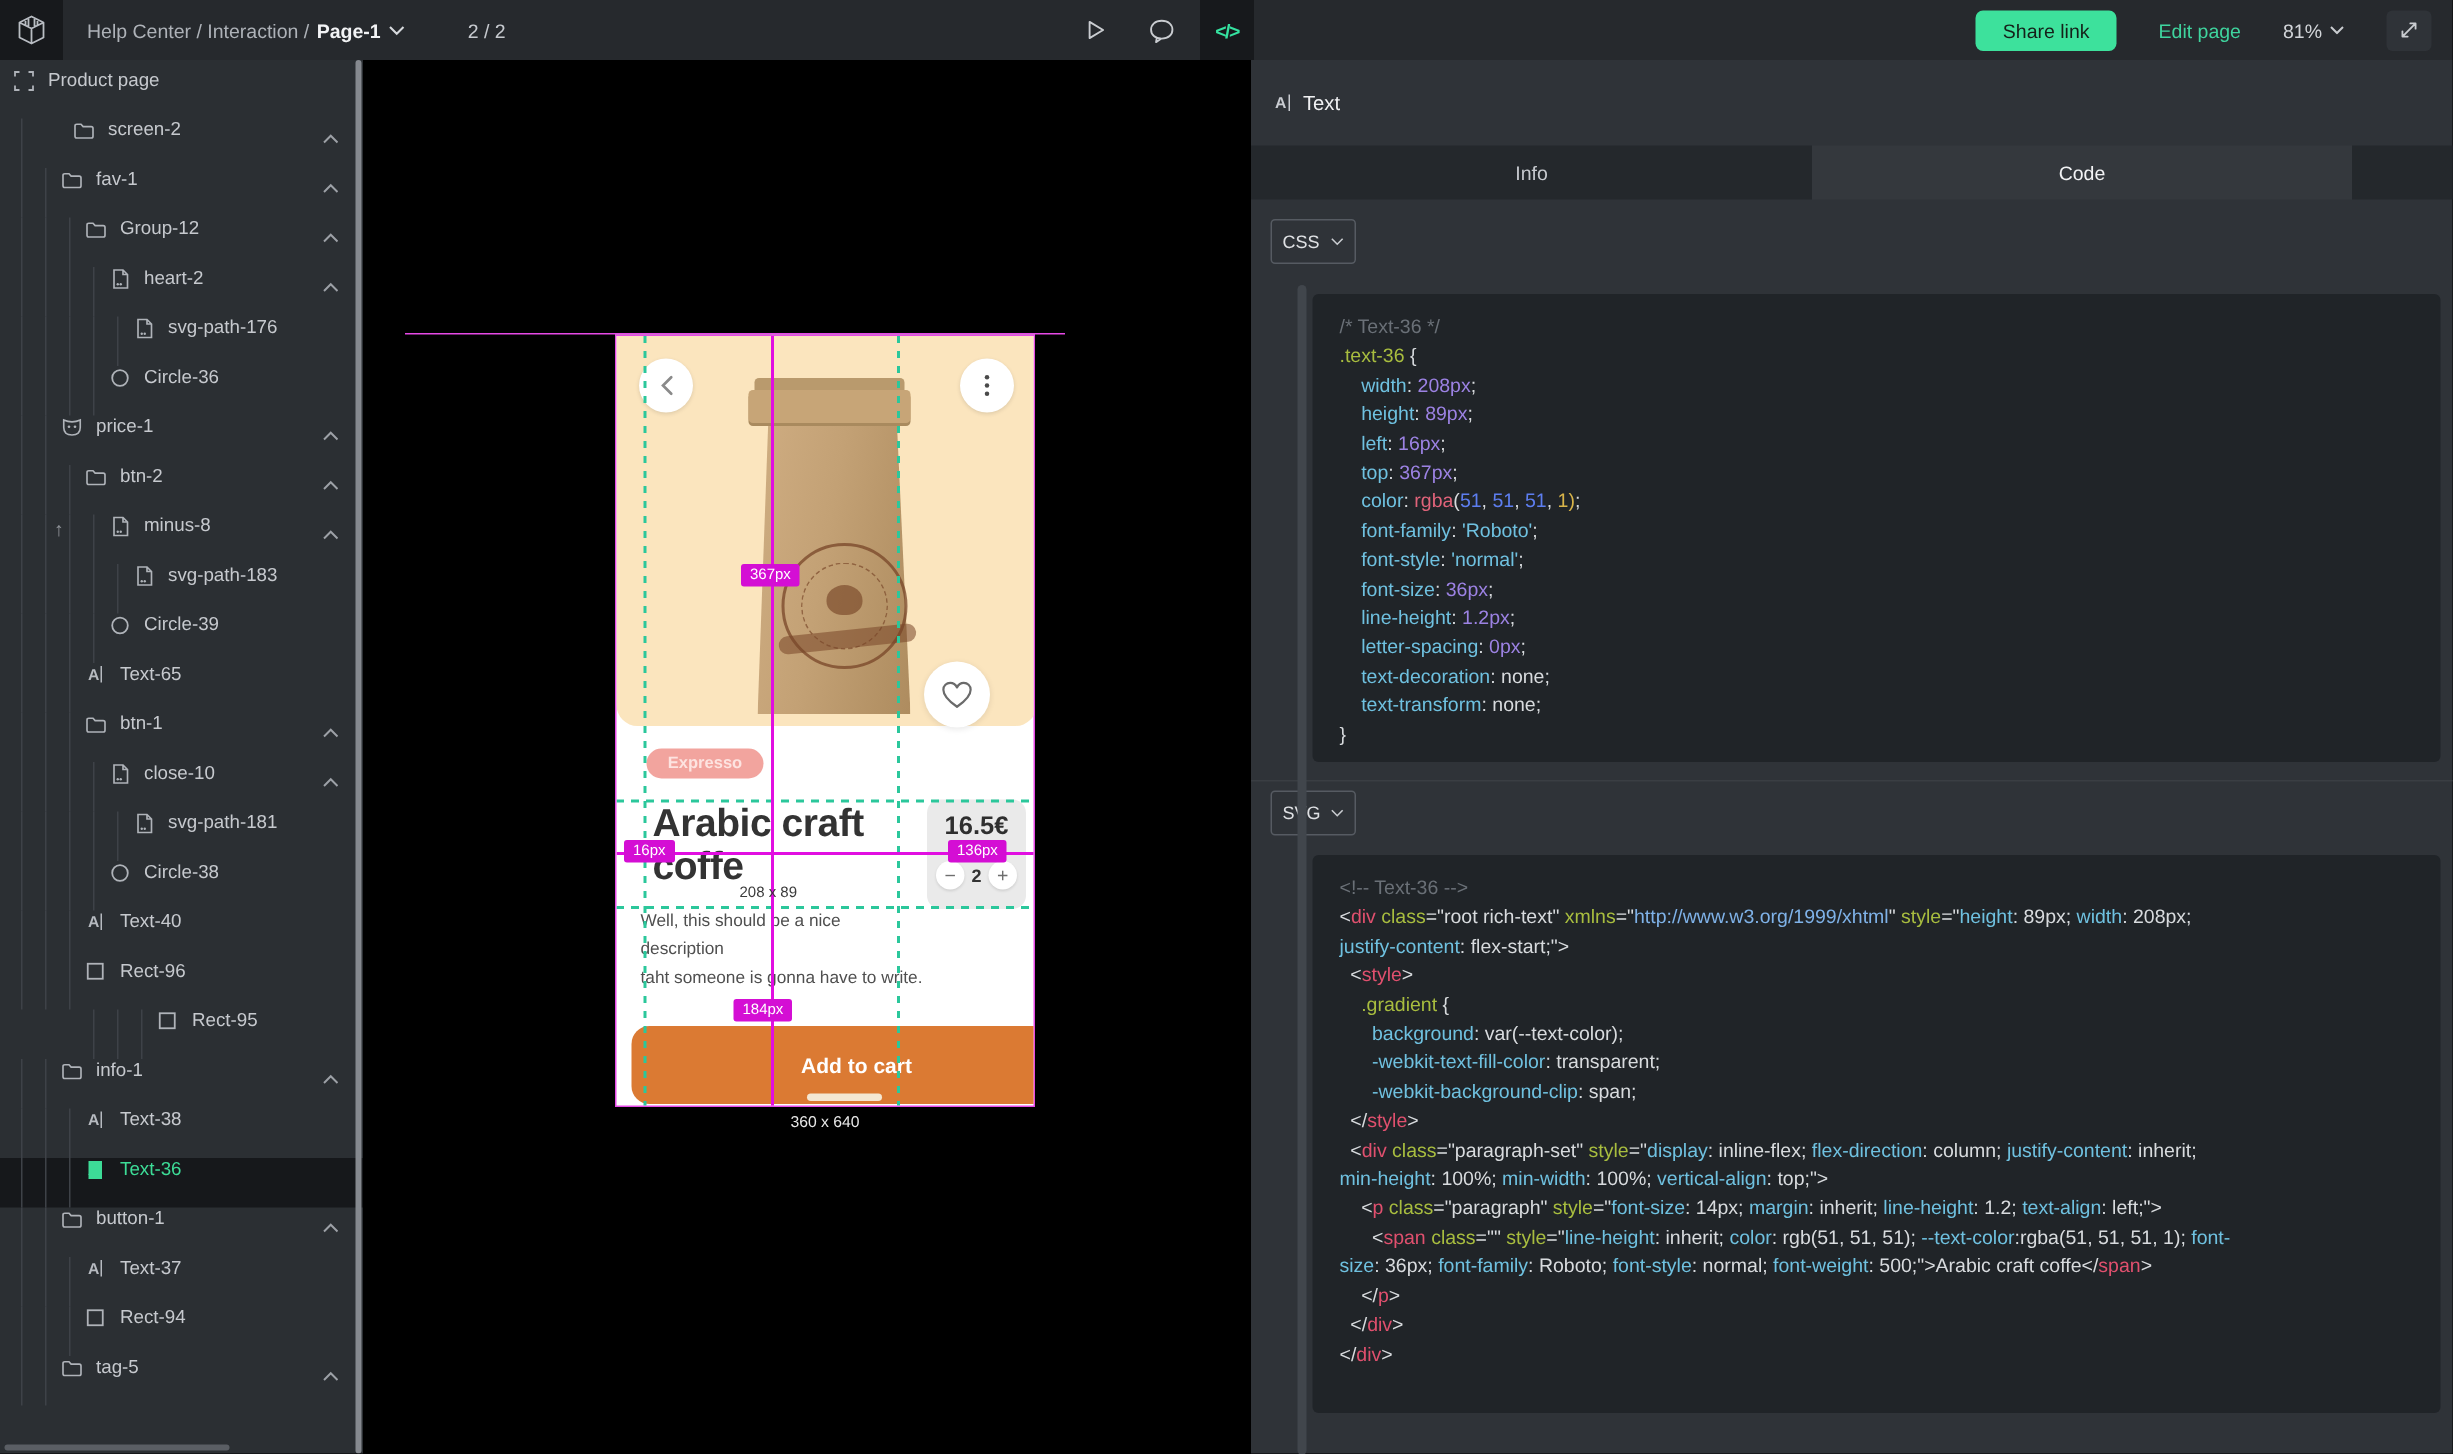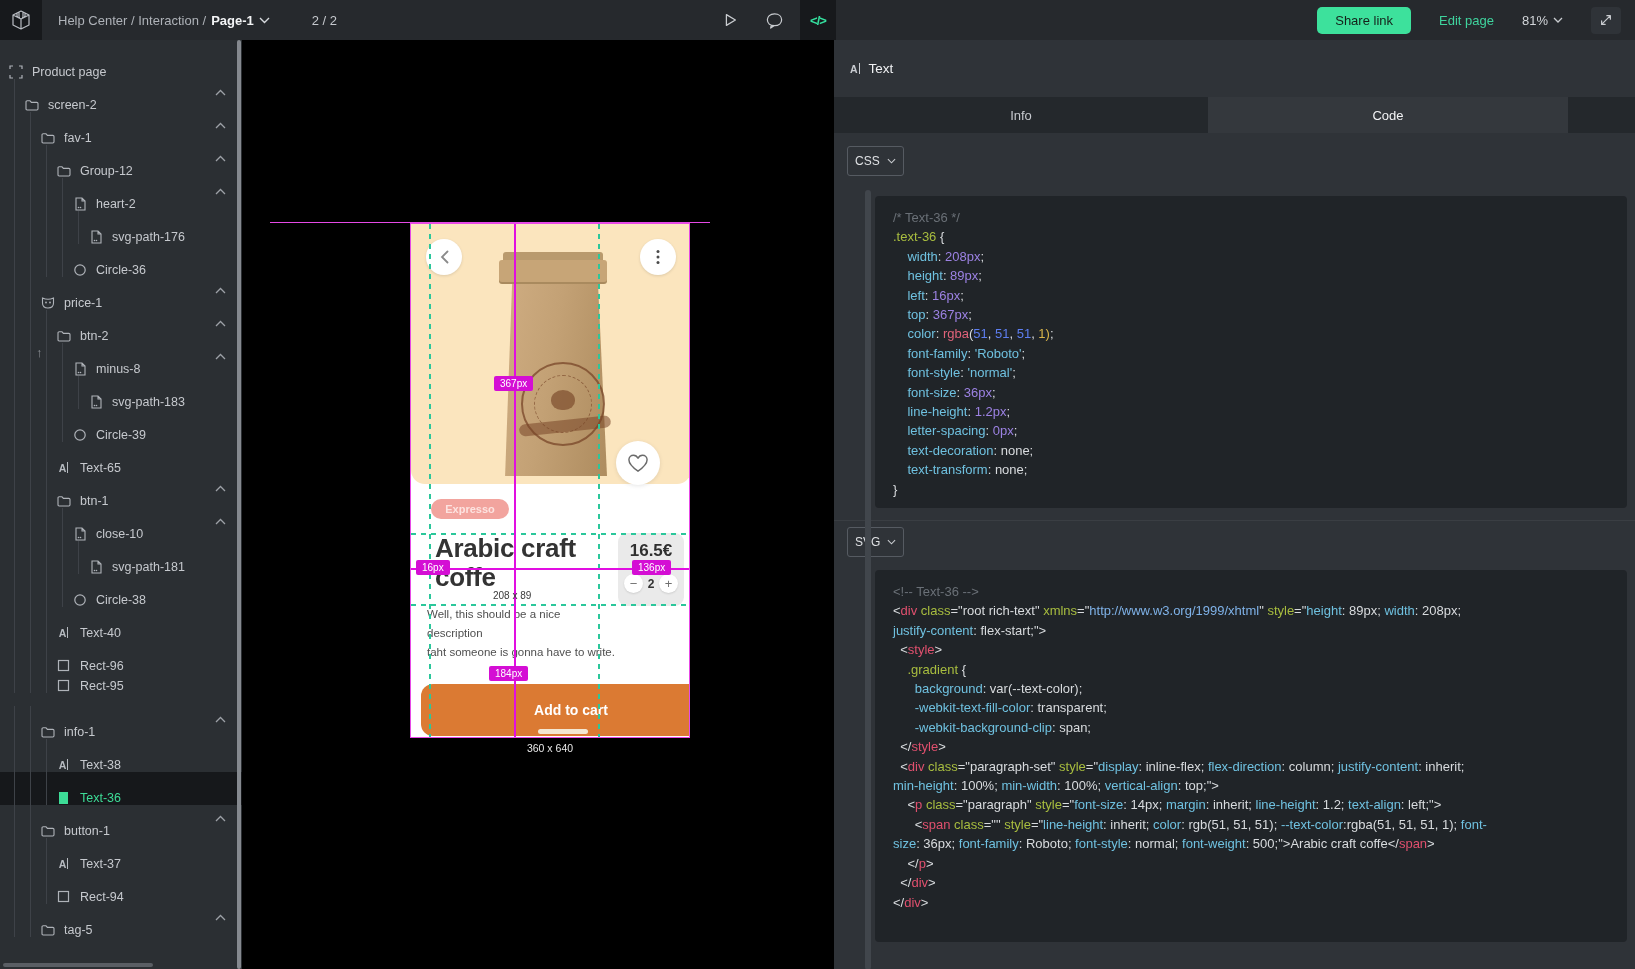--- a/index.html
+++ b/index.html
@@ -20,21 +20,21 @@
   .right-controls { position:absolute; right:14px; top:0; height:40px; display:flex; align-items:center; gap:28px; }
   .share-btn { background:#3DE19C; color:#152019; font-size:13px; font-weight:400; border:none;
     border-radius:5px; padding:6px 18px; cursor:pointer; }
   .edit-link { color:#3FD49E; font-size:13px; cursor:pointer; }
   .zoom-ctl { color:#D2D5D9; font-size:13px; display:flex; align-items:center; gap:5px; cursor:pointer; }
   .expand-btn { width:30px; height:27px; background:#2F3338; border-radius:4px; display:flex;
     align-items:center; justify-content:center; cursor:pointer; }
 
   
   #sidebar { position:absolute; left:0; top:40px; width:242px; height:929px; background:#2B2F33; z-index:20; overflow:hidden; }
-  .tree-row { position:absolute; left:0; width:242px; height:33px; display:flex; align-items:flex-end; cursor:pointer; }
+  .tree-row { position:absolute; left:0; width:242px; height:33px; display:flex; align-items:flex-start; cursor:pointer; }
   .tree-row .rowlab { font-size:12.5px; color:#C6C9CE; white-space:nowrap; }
   .tree-row.selected { background:#16181B; }
   .tree-row.selected .rowlab { color:#3DDC97; }
   .tree-row .icn { width:15px; height:15px; display:flex; align-items:center; justify-content:center; margin-right:9px; flex:0 0 15px; }
   .tree-row .chev { position:absolute; right:16px; top:10px; }
   .guide { position:absolute; top:0; height:33px; width:1px; background:#3E4248; }
   #sb-vscroll { position:absolute; right:1px; top:0; width:4px; height:929px; background:#85898F; border-radius:2px; }
   #sb-hscroll { position:absolute; left:3px; bottom:2px; width:150px; height:4px; background:#5A5E64; border-radius:2px; }
   #insert-arrow { position:absolute; left:36px; top:305px; color:#8E9298; font-size:13px; }
   .txt-icn { font-size:10.5px; color:#B6BAC0; font-weight:600; display:flex; align-items:center; gap:1px; }
@@ -188,21 +188,21 @@
 <div id="sidebar">
   <div>
       <div class="tree-row" style="top: 6px;">
         <span class="icn" style="margin-left: 8px;">
           <svg width="14" height="14" viewBox="0 0 14 14">
             <path d="M1 4 V1 H4 M10 1 H13 V4 M13 10 V13 H10 M4 13 H1 V10" fill="none" stroke="#AFB3B9" stroke-width="1.2"></path>
           </svg>
         </span>
         <span class="rowlab">Product page</span>
       </div>
-      <div class="tree-row" style="top: 39px;">
+      <div class="tree-row" style="top: 39px; padding-left: 24px;">
         <span class="guide" style="left: 14px;"></span>
         <span class="icn" style="margin-left: 24px;">
           <svg width="14" height="12" viewBox="0 0 14 12">
             <path d="M1 3 Q1 1.8 2.2 1.8 H5 L6.4 3.4 H11.8 Q13 3.4 13 4.6 V9.8 Q13 11 11.8 11 H2.2 Q1 11 1 9.8 Z" fill="none" stroke="#AFB3B9" stroke-width="1.1"></path>
           </svg>
         </span>
         <span class="rowlab">screen-2</span>
         <span class="chev">
           <svg width="11" height="7" viewBox="0 0 11 7">
             <path d="M1 6 L5.5 1.5 L10 6" fill="none" stroke="#9DA1A7" stroke-width="1.3"></path>
@@ -449,21 +449,21 @@
         <span class="guide" style="left: 14px;"></span>
         <span class="guide" style="left: 30px;"></span>
         <span class="guide" style="left: 46px;"></span>
         <span class="icn" style="margin-left: 56px;">
           <svg width="13" height="13" viewBox="0 0 13 13">
             <rect x="1.5" y="1.5" width="10" height="10" fill="none" stroke="#AFB3B9" stroke-width="1.2"></rect>
           </svg>
         </span>
         <span class="rowlab">Rect-96</span>
       </div>
-      <div class="tree-row" style="top: 620px;">
+      <div class="tree-row" style="top: 633px; margin-left: 48px;">
         <span class="guide" style="left: 14px;"></span>
         <span class="guide" style="left: 30px;"></span>
         <span class="guide" style="left: 46px;"></span>
         <span class="icn" style="margin-left: 56px;">
           <svg width="13" height="13" viewBox="0 0 13 13">
             <rect x="1.5" y="1.5" width="10" height="10" fill="none" stroke="#AFB3B9" stroke-width="1.2"></rect>
           </svg>
         </span>
         <span class="rowlab">Rect-95</span>
       </div>

